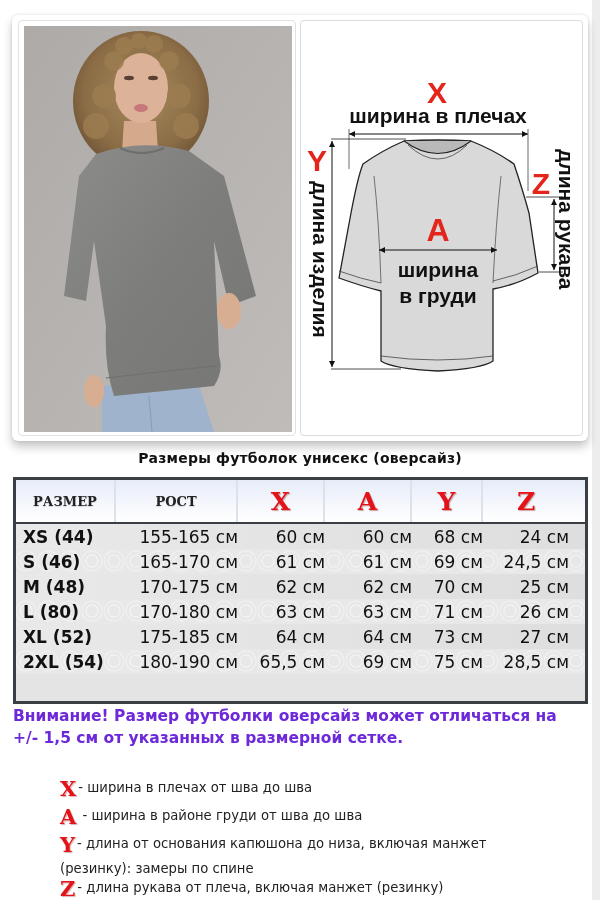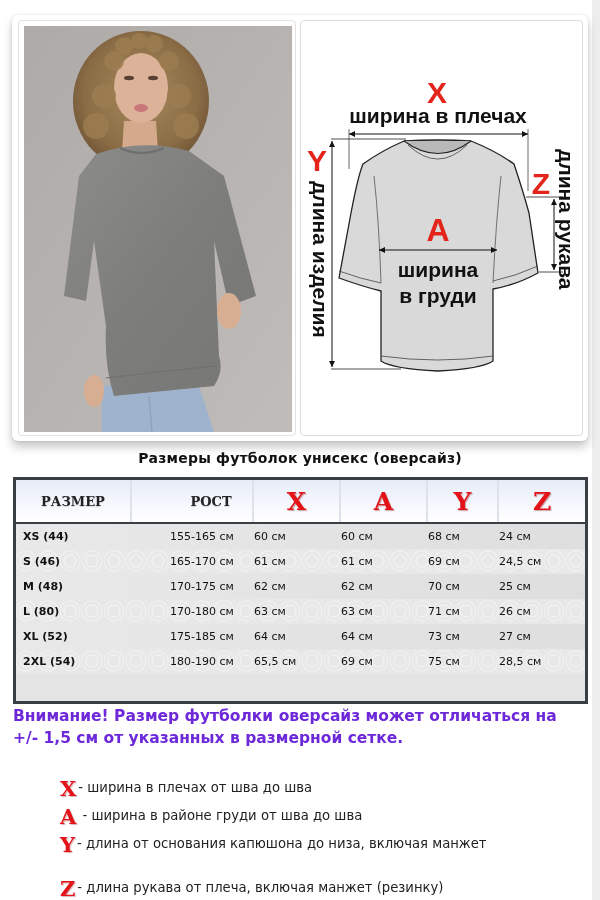--- a/index.html
+++ b/index.html
@@ -36,29 +36,29 @@
   
   .size-table {
     position: absolute; left: 13px; top: 477px; width: 575px; height: 227px;
     border: 3px solid #3a3e45; background: #e4e4e4;
   }
   .thead { display: flex; height: 44px; background: linear-gradient(180deg,#e6ecf8 0%,#f6f8fd 60%,#ffffff 100%); border-bottom: 2px solid #3a3e45; }
   .th { display: flex; align-items: center; justify-content: center; border-right: 2px solid #dde2ea; font-family: "DejaVu Serif", serif; font-weight: bold; }
   .th:last-child { border-right: none; }
   .th.txt { font-size: 13px; color: #222; text-shadow: 0 1px 1px rgba(0,0,0,0.15); }
   .th.letter { font-size: 25px; color: #e31319; text-shadow: 1px 1px 1px rgba(120,0,0,0.35); }
-  .c0 { width: 116px; } .c1 { width: 122px; padding-left: 38px; } .c2 { width: 87px; } .c3 { width: 87px; } .c4 { width: 71px; } .c5 { width: 86px; }
-  .tbody .tr { display: flex; height: 25px; align-items: center; font-size: 11px; color: #111; }
+  .c0 { width: 100px; } .c1 { width: 122px; } .c2 { width: 87px; } .c3 { width: 87px; } .c4 { width: 71px; } .c5 { width: 86px; }
+  .tbody .tr { display: flex; height: 25px; align-items: center; font-size: 17px; color: #111; }
   .tbody .tr:nth-child(odd) { background: linear-gradient(100deg,#e9e9e9,#dedede); }
   .tbody .tr:nth-child(even) {
     background-color: #e8e8e8;
     background-image: radial-gradient(circle at 10px 12px, transparent 5px, rgba(255,255,255,0.55) 6px, transparent 7px, transparent 9px, rgba(255,255,255,0.45) 10px, transparent 11px);
     background-size: 22px 25px;
   }
-  .td { text-align: left; }
+  .td { text-align: right; }
   .td.c0 { text-align: left; padding-left: 7px; font-weight: bold; }
 
   
   .note {
     position: absolute; left: 13px; top: 705px; width: 560px;
     font-size: 15.5px; font-weight: bold; color: #6d28d9; line-height: 22px;
   }
   .legend { position: absolute; left: 40px; top: 777px; width: 550px; font-size: 13.2px; color: #222; }
   .legend-item { position: relative; line-height: 22px; margin-left: 20px; }
   .legend-letter { font-family: "DejaVu Serif", serif; font-weight: bold; color: #e31319; font-size: 21px; vertical-align: -4px; text-shadow: 1px 1px 1px rgba(120,0,0,0.3); margin-right: 2px; }
@@ -236,17 +236,18 @@
 
 <div class="legend">
   <div class="legend-item li-x">
     <span class="legend-letter">X</span><span>- ширина в плечах от шва до шва</span>
   </div>
   <div class="legend-item li-a">
     <span class="legend-letter">A</span><span style="white-space:pre"> - ширина в районе груди от шва до шва</span>
   </div>
   <div class="legend-item li-y">
     <span class="legend-letter">Y</span><span>- длина от основания капюшона до низа, включая манжет</span>
+    <span class="cont">(резинку): замеры по спине</span>
   </div>
   <div class="legend-item li-z">
     <span class="legend-letter">Z</span><span>- длина рукава от плеча, включая манжет (резинку)</span>
   </div>
 </div>
 
 </body></html>

